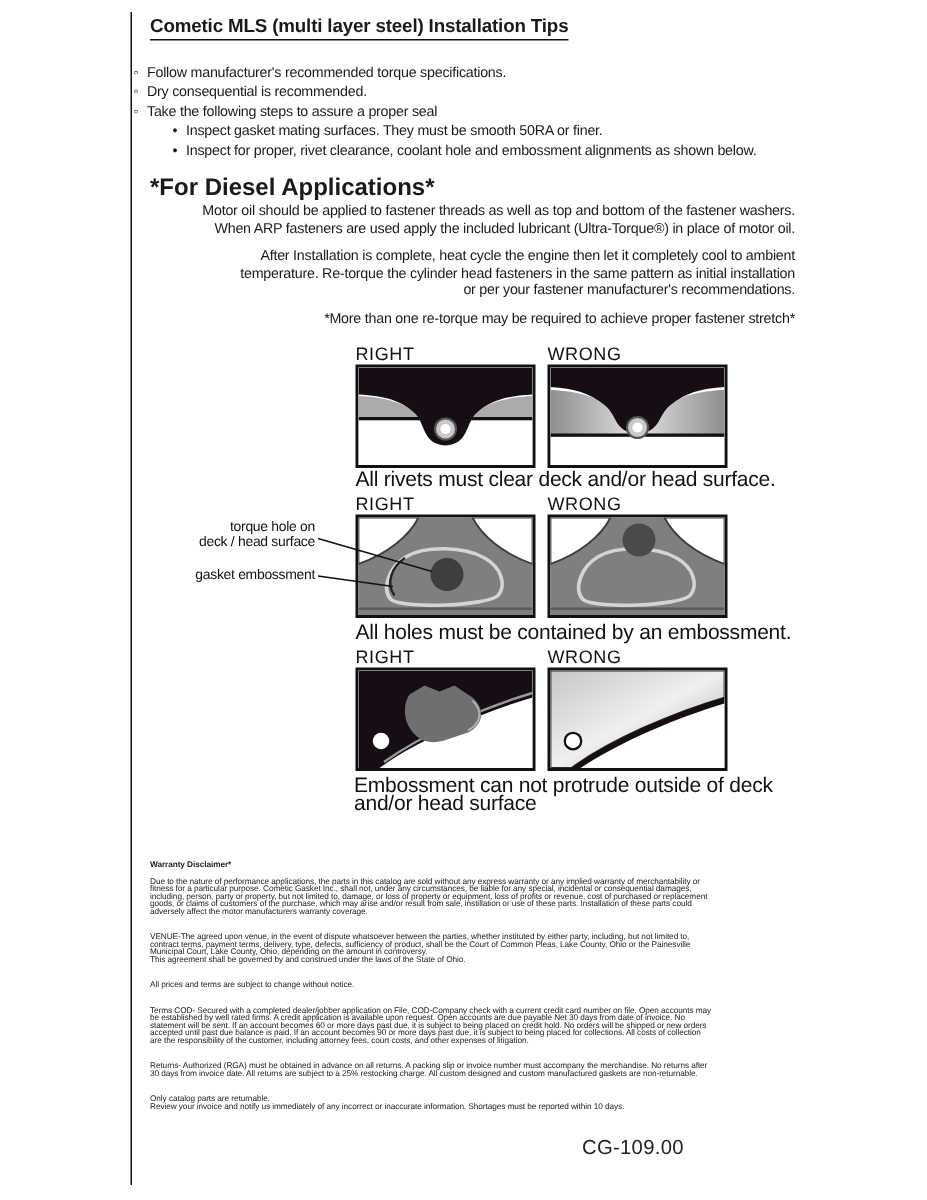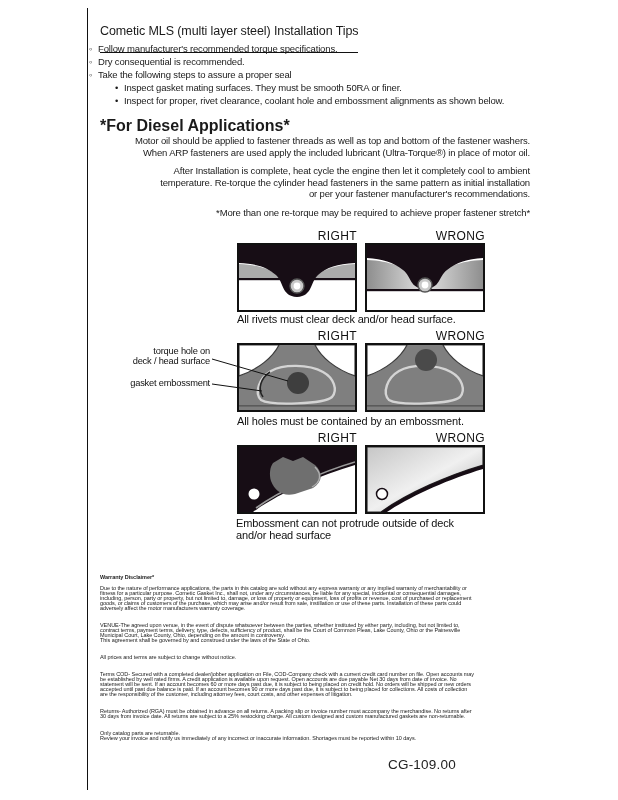--- a/index.html
+++ b/index.html
@@ -1,32 +1,32 @@
 <!DOCTYPE html>
 <html><head>
 <meta charset="utf-8">
 <style>
   html,body{margin:0;padding:0;background:#ffffff;}
   .page{position:relative;width:618px;height:800px;background:#fff;overflow:hidden;
         font-family:"Liberation Sans",sans-serif;color:#1a1a1a;}
   .vrule{position:absolute;left:87px;top:8px;width:1px;height:782px;background:#111;}
-  .title{position:absolute;left:100px;top:24px;font-size:12.5px;font-weight:normal;
-         letter-spacing:-0.1px;border-bottom:1.5px solid #111;padding-bottom:14px;}
+  .title{position:absolute;left:100px;top:10px;font-size:12.5px;font-weight:bold;
+         letter-spacing:-0.1px;border-bottom:1.5px solid #111;padding-bottom:2px;}
   .bullets{position:absolute;left:89px;top:42px;font-size:9.5px;letter-spacing:-0.15px;}
   .brow{display:flex;height:13px;line-height:13px;}
   .brow .mk{width:9px;flex:0 0 9px;text-align:left;}
   .brow.sub{padding-left:26px;}
   .h2{position:absolute;left:100px;top:117px;font-size:16px;font-weight:bold;}
   .body-par{position:absolute;left:100px;width:430px;font-size:9.5px;line-height:11.6px;
             letter-spacing:-0.15px;white-space:pre-line;text-align:right;}
   .p-oil{top:135px;} .p-retorque{top:165px;} .p-note{top:207px;}
-  .dg-head{position:absolute;width:120px;text-align:right;font-size:12px;letter-spacing:0.4px;color:#111;}
+  .dg-head{position:absolute;width:120px;text-align:left;font-size:12px;letter-spacing:0.4px;color:#111;}
   .gbox{position:absolute;width:116px;height:65px;border:2px solid #111;background:#fff;}
   .gbox svg{display:block;}
-  .caption{position:absolute;left:237px;font-size:11px;letter-spacing:-0.15px;
+  .caption{position:absolute;left:237px;font-size:14px;letter-spacing:-0.15px;
            line-height:11.5px;white-space:pre-line;color:#111;}
   .dlabel{position:absolute;left:110px;width:100px;text-align:right;font-size:9.3px;
           line-height:10px;letter-spacing:-0.2px;white-space:pre-line;color:#111;}
   .lbl-coolant{top:346px;} .lbl-gasket{top:378px;}
   .pointer-overlay{position:absolute;left:110px;top:345px;pointer-events:none;}
   .disclaimer{position:absolute;left:100px;top:575px;width:436px;font-size:5.5px;
               line-height:5px;letter-spacing:-0.05px;color:#222;}
   .disclaimer .dh{font-weight:bold;margin:0 0 6px 0;font-size:5.5px;}
   .disclaimer p{margin:0 0 12px 0;white-space:pre-line;}
   .pageno{position:absolute;left:388px;top:757px;font-size:13.5px;color:#222;letter-spacing:0.2px;text-align:right;}

